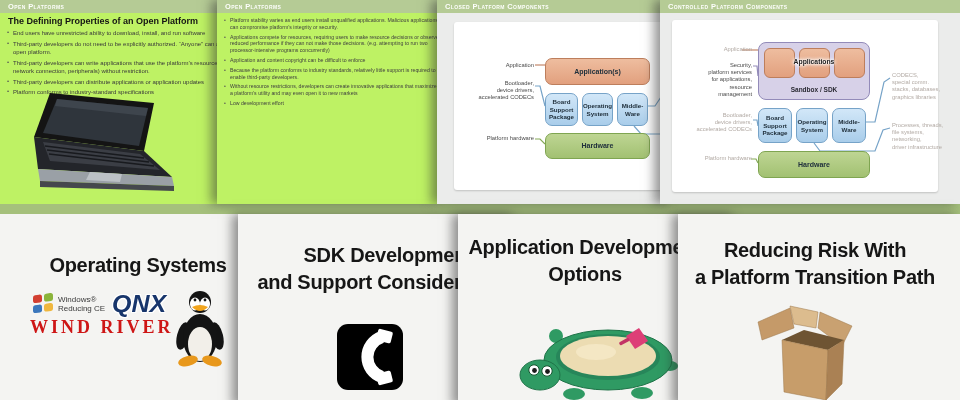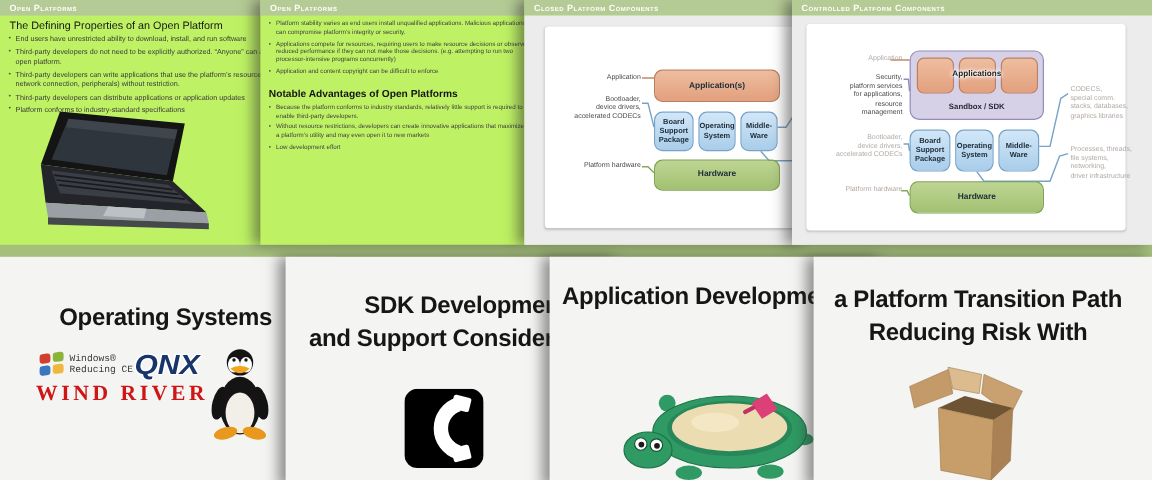--- a/index.html
+++ b/index.html
@@ -6,21 +6,21 @@
   .stage{position:relative;width:960px;height:400px;overflow:hidden;background:#a5c07c;
          font-family:"Liberation Sans",sans-serif;-webkit-font-smoothing:antialiased;}
   .slide{position:absolute;background:#bef264;}
   .slide.top{top:0;height:204px;}
   .slide.bottom{top:214px;height:192px;background:#f4f4f2;}
   .shadow-left{box-shadow:-6px 0 10px rgba(45,45,45,.5);}
   .hdr{position:absolute;left:0;top:0;right:0;height:13px;background:#b5cb95;color:#fdfefb;
        font-size:7.5px;font-weight:bold;font-variant:small-caps;letter-spacing:.4px;
        padding:2px 0 0 8px;box-sizing:border-box;white-space:nowrap;overflow:hidden;}
   
-  .s1-title{position:absolute;left:8px;top:16px;font-size:9px;font-weight:normal;color:#141414;white-space:nowrap;}
+  .s1-title{position:absolute;left:8px;top:16px;font-size:9px;font-weight:bold;color:#141414;white-space:nowrap;}
   .bullets{position:absolute;left:7px;top:29px;right:0;}
   .b{position:relative;padding-left:6px;margin-bottom:2.5px;}
   .b::before{content:"\2022";position:absolute;left:0;top:0;color:#555;font-size:6px;}
   .ln{font-size:6px;line-height:8.2px;color:#3a3a3a;white-space:nowrap;}
   .img-abs{position:absolute;}
   
   .sec-title{position:relative;font-size:8.5px;font-weight:bold;color:#141414;margin:0 0 4px 0;white-space:nowrap;}
   .s2-content{position:absolute;left:7px;top:17px;right:0;}
   .b2{position:relative;padding-left:6px;margin-bottom:3px;width:210px;font-size:5.2px;line-height:6.8px;color:#3f3f3f;}
   .b2::before{content:"\2022";position:absolute;left:0;top:0;color:#555;}
@@ -43,21 +43,21 @@
             text-shadow:0 0 2px #fff,0 0 3px #fff,0 0 4px #fff,0 0 5px #fff;}
   .sdkword{position:absolute;font-weight:bold;font-size:6.5px;color:#2a2a33;text-align:center;}
   
   .btitle{position:absolute;text-align:center;}
   .tl{font-size:20px;font-weight:bold;color:#161616;line-height:27px;white-space:nowrap;letter-spacing:-.3px;}
   .winlogo{position:absolute;display:flex;align-items:center;}
   .flag{width:21px;height:19px;display:grid;grid-template-columns:9px 9px;grid-template-rows:8px 8px;
         gap:2px;transform:skewY(-8deg);margin-right:4px;}
   .flag i{border-radius:2px 3px 2px 3px;display:block;}
   .fr{background:#d23f31;} .fg{background:#8bb43b;} .fb{background:#3b77bc;} .fy{background:#efb73e;}
-  .wtxt{font-size:8px;line-height:9px;color:#3a3a3a;white-space:nowrap;font-family:Liberation Mono, monospace;}
+  .wtxt{font-size:8px;line-height:9px;color:#3a3a3a;white-space:nowrap;}
   .qnx{position:absolute;font-size:25px;font-weight:bold;font-style:italic;color:#17356b;letter-spacing:0;
        transform:scaleY(.92);text-shadow:-1px -1px 0 #fff,1px -1px 0 #fff,-1px 1px 0 #fff,1px 1px 0 #fff,0 0 2px #fff;white-space:nowrap;}
   .wr{position:absolute;font-family:"Liberation Serif",serif;font-weight:bold;font-size:18px;
       letter-spacing:3px;color:#ce1616;white-space:nowrap;}
 </style>
 </head>
 <body>
 
 <div class="stage">
 
@@ -99,21 +99,20 @@
       <polygon points="20,88 154,93 154,98 20,94" fill="#45484d"></polygon>
     </svg>
   </section>
 
   <section class="slide top shadow-left" style="left:217px;width:222px;z-index:2;">
     <header class="hdr"><span>Open Platforms</span></header>
     <div class="s2-content">
       <div class="b2">Platform stability varies as end users install unqualified applications. Malicious applications can compromise platform’s integrity or security.</div>
       <div class="b2">Applications compete for resources, requiring users to make resource decisions or observe reduced performance if they can not make those decisions. (e.g. attempting to run two processor-intensive programs concurrently)</div>
       <div class="b2">Application and content copyright can be difficult to enforce</div>
-      <div class="sec-title mt">Notable Advantages of Open Platforms</div>
       <div class="b2">Because the platform conforms to industry standards, relatively little support is required to enable third-party developers.</div>
       <div class="b2">Without resource restrictions, developers can create innovative applications that maximize a platform’s utility and may even open it to new markets</div>
       <div class="b2">Low development effort</div>
     </div>
   </section>
 
   <section class="slide top shadow-left" style="left:437px;width:236px;z-index:3;">
     <header class="hdr"><span>Closed Platform Components</span></header>
     <div class="grayarea">
       <div class="panel" style="left:17px;top:9px;width:212px;height:168px;">
@@ -233,20 +232,21 @@
       <rect x="0" y="0" width="66" height="66" rx="11" fill="#000000"></rect>
       <path d="M45,13 A21,21 0 0 0 45,53" fill="none" stroke="#ffffff" stroke-width="12"></path>
       <rect x="40" y="6" width="15" height="12" rx="2" fill="#ffffff" transform="rotate(14 47 12)"></rect>
       <rect x="40" y="48" width="15" height="12" rx="2" fill="#ffffff" transform="rotate(-14 47 54)"></rect>
     </svg>
   </section>
 
   <section class="slide bottom shadow-left" style="left:458px;width:280px;z-index:3;">
     <div class="btitle" style="left:0;top:20px;width:254px;">
       <div class="tl">Application Development</div>
+      <div class="tl">Options</div>
     </div>
     <svg class="img-abs" style="left:58px;top:100px;" width="164" height="90" viewBox="0 0 164 90">
       <circle cx="40" cy="22" r="7" fill="#2f9a63"></circle>
       <ellipse cx="154" cy="52" rx="8" ry="5" fill="#2f9a63"></ellipse>
       <ellipse cx="58" cy="80" rx="11" ry="6" fill="#2f9a63"></ellipse>
       <ellipse cx="126" cy="79" rx="11" ry="6" fill="#2f9a63"></ellipse>
       <ellipse cx="92" cy="46" rx="64" ry="30" fill="#2f9a63" stroke="#1f7348" stroke-width="1"></ellipse>
       <ellipse cx="92" cy="43" rx="52" ry="23" fill="#27865a"></ellipse>
       <ellipse cx="92" cy="42" rx="48" ry="20" fill="#ecdcb2"></ellipse>
       <ellipse cx="80" cy="38" rx="20" ry="8" fill="#f4e7c4"></ellipse>
@@ -255,22 +255,22 @@
       <ellipse cx="24" cy="61" rx="20" ry="15" fill="#2f9a63" stroke="#1f7348" stroke-width="1"></ellipse>
       <circle cx="18" cy="56" r="5.2" fill="#ffffff" stroke="#14532f" stroke-width="1"></circle>
       <circle cx="31" cy="57" r="5.2" fill="#ffffff" stroke="#14532f" stroke-width="1"></circle>
       <circle cx="18.5" cy="56.5" r="2.4" fill="#1b1b1b"></circle>
       <circle cx="31.5" cy="57.5" r="2.4" fill="#1b1b1b"></circle>
     </svg>
   </section>
 
   <section class="slide bottom shadow-left" style="left:678px;width:282px;z-index:4;">
     <div class="btitle" style="left:0;top:23px;width:274px;">
+      <div class="tl">Reducing Risk With</div>
       <div class="tl">a Platform Transition Path</div>
-      <div class="tl">Reducing Risk With</div>
     </div>
     <svg class="img-abs" style="left:76px;top:74px;" width="118" height="118" viewBox="0 0 118 118">
       <polygon points="4,34 36,20 40,40 8,52" fill="#c59a69" stroke="#9c7748" stroke-width="0.5"></polygon>
       <polygon points="36,18 64,24 62,40 40,36" fill="#dcbc8e" stroke="#9c7748" stroke-width="0.5"></polygon>
       <polygon points="66,24 98,38 88,58 64,40" fill="#c9a171" stroke="#9c7748" stroke-width="0.5"></polygon>
       <polygon points="28,52 50,42 90,52 74,62" fill="#6e5433"></polygon>
       <polygon points="28,52 74,62 72,112 30,104" fill="#c79d6a" stroke="#9c7748" stroke-width="0.5"></polygon>
       <polygon points="74,62 90,52 88,96 72,112" fill="#aa8154" stroke="#9c7748" stroke-width="0.5"></polygon>
     </svg>
   </section>

